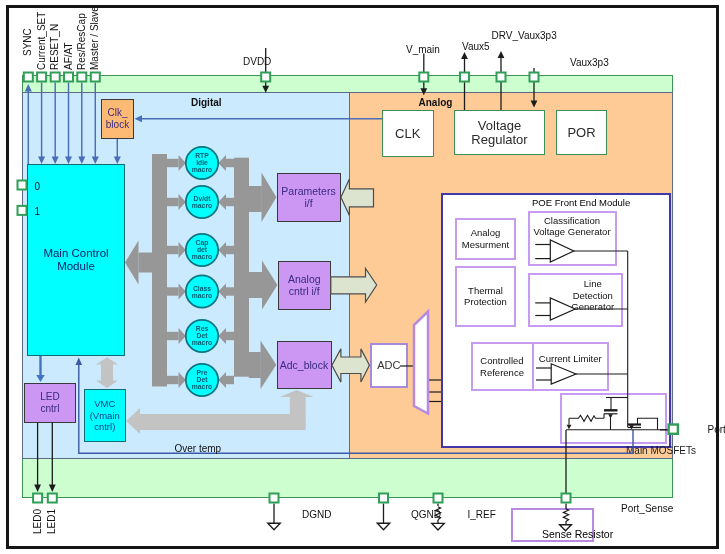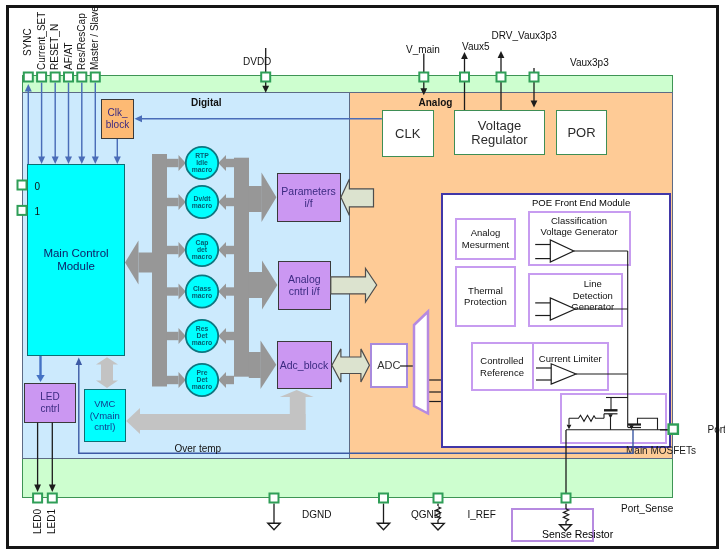--- a/index.html
+++ b/index.html
@@ -27,21 +27,21 @@
   <div class="box" style="left:84px;top:389px;width:41.5px;height:52.5px;background:#00ffff;border:1.6px solid #0e6e74;color:#123a8c;font-size:9.5px;line-height:11.5px;">VMC<br>(Vmain<br>cntrl)</div>
   <div class="box" style="left:276.5px;top:172.5px;width:64px;height:49.5px;background:#cb97f2;border:1.5px solid #3a3a3a;color:#3b2a80;font-size:10.5px;line-height:12.5px;">Parameters<br>i/f</div>
   <div class="box" style="left:277.5px;top:260.5px;width:53.5px;height:49px;background:#cb97f2;border:1.5px solid #3a3a3a;color:#3b2a80;font-size:10.5px;line-height:12.5px;">Analog<br>cntrl i/f</div>
   <div class="box" style="left:276.5px;top:340.5px;width:55px;height:48.5px;background:#cb97f2;border:1.5px solid #3a3a3a;color:#3b2a80;font-size:10.5px;">Adc_block</div>
   <div class="box" style="left:382px;top:110px;width:51.5px;height:47px;background:#fff;border:1.8px solid #3e8e55;color:#2b2b2b;font-size:13px;">CLK</div>
   <div class="box" style="left:454px;top:110px;width:91px;height:45px;background:#fff;border:1.8px solid #3e8e55;color:#2b2b2b;font-size:13px;line-height:14px;">Voltage<br>Regulator</div>
   <div class="box" style="left:556px;top:110px;width:51px;height:45px;background:#fff;border:1.8px solid #3e8e55;color:#2b2b2b;font-size:13px;">POR</div>
   <div class="abs" style="left:441px;top:193px;width:229.5px;height:254.5px;background:#fff;border:2px solid #4137a8;"></div>
   <div class="lbl" style="left:508px;top:196.5px;color:#000;font-size:9.5px;">POE Front End Module</div>
   <div class="box" style="left:455px;top:218px;width:61px;height:41.5px;background:#fff;border:2.5px solid #c79cf0;color:#111;font-size:9.5px;line-height:11.5px;">Analog<br>Mesurment</div>
-  <div class="box" style="left:527.5px;top:210.5px;width:103px;height:55.5px;background:#fff;border:2.5px solid #c79cf0;color:#111;font-size:9.5px;line-height:11.5px;align-items:flex-start;padding-top:2px;">Classification<br>Voltage Generator</div>
+  <div class="box" style="left:527.5px;top:210.5px;width:89px;height:55.5px;background:#fff;border:2.5px solid #c79cf0;color:#111;font-size:9.5px;line-height:11.5px;align-items:flex-start;padding-top:2px;">Classification<br>Voltage Generator</div>
   <div class="box" style="left:455px;top:265.5px;width:61px;height:61.5px;background:#fff;border:2.5px solid #c79cf0;color:#111;font-size:9.5px;line-height:11.5px;">Thermal<br>Protection</div>
   <div class="box" style="left:527.5px;top:273px;width:95.5px;height:54px;background:#fff;border:2.5px solid #c79cf0;color:#111;font-size:9.5px;line-height:11.5px;align-items:flex-start;padding-top:3px;padding-left:35px;">Line Detection<br>Generator</div>
   <div class="box" style="left:470.5px;top:342px;width:63px;height:49px;background:#fff;border:2.5px solid #c79cf0;color:#111;font-size:9.5px;line-height:11.5px;">Controlled<br>Reference</div>
   <div class="box" style="left:531.5px;top:342px;width:77.5px;height:49px;background:#fff;border:2.5px solid #c79cf0;color:#111;font-size:9.5px;line-height:11.5px;align-items:flex-start;padding-top:9px;">Current Limiter</div>
   <div class="abs" style="left:560px;top:392.5px;width:106.5px;height:51.5px;border:2.5px solid #c79cf0;background:transparent;"></div>
   <div class="lbl" style="left:578px;top:445px;color:#1c1c1c;margin-left:24px;">Main MOSFETs</div>
   <div class="abs" style="left:511px;top:507.5px;width:83px;height:34px;border:2px solid #b68ae0;background:#fff;"></div>
   <div class="lbl" style="left:518px;top:529px;color:#000;font-size:10.5px;">Sense Resistor</div>
   <div class="box" style="left:370px;top:342.5px;width:37.5px;height:45.5px;background:#fff;border:2px solid #a88add;color:#333;font-size:11px;">ADC</div>
 

